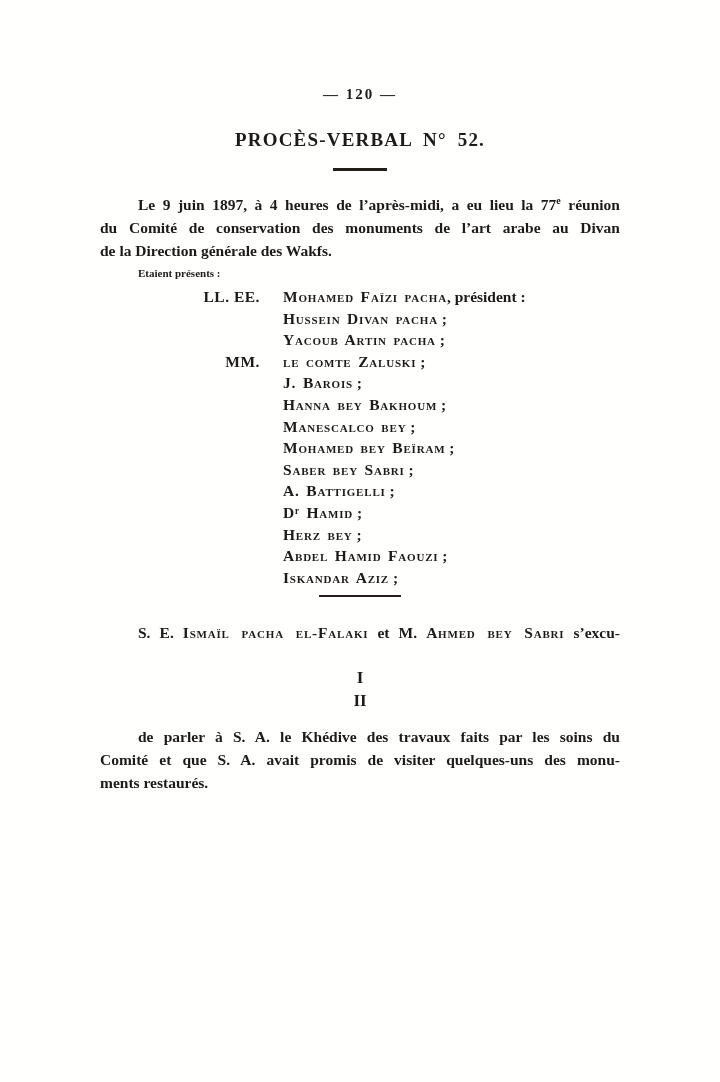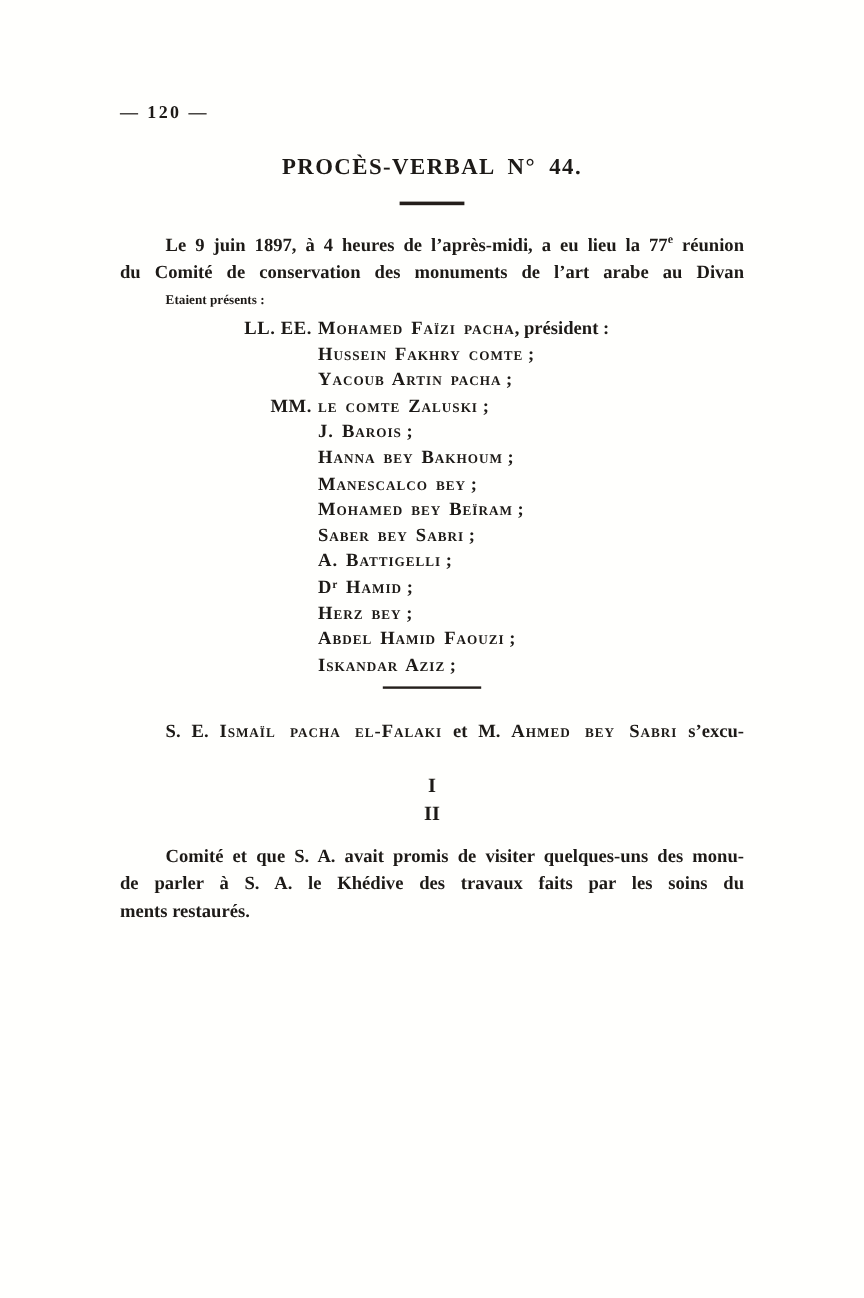--- a/index.html
+++ b/index.html
@@ -2,57 +2,58 @@
 <html><head>
 <meta charset="utf-8">
 <style>
   html,body{margin:0;padding:0;background:#e8e8e8;}
   .page{
     width:720px;height:1082px;background:#fffffd;box-sizing:border-box;
     padding:86px 100px 0 100px;overflow:hidden;
     font-family:"Liberation Serif","DejaVu Serif",serif;
     color:#1d1a17;font-weight:600;
   }
-  .page-number{text-align:left;font-size:15px;font-weight:700;letter-spacing:2px;margin-bottom:26px;}
+  .page-number{text-align:center;font-size:15px;font-weight:700;letter-spacing:2px;margin-bottom:26px;}
   .title{text-align:center;font-size:19px;font-weight:700;letter-spacing:1.2px;word-spacing:5px;margin:0 0 17px 0;}
   .title-rule{width:54px;height:3px;background:#241f1b;margin:0 auto 22px auto;}
   .para{margin:0;font-size:15.5px;line-height:23px;}
   .para .line{text-align:justify;text-align-last:justify;}
   .para .line.last{text-align-last:auto;}
   .para .line:first-child{text-indent:38px;}
   .presents{margin:0;font-size:11px;line-height:23px;text-indent:38px;}
   .attendees{font-size:15.5px;line-height:21.6px;margin-top:1px;}
   .attendee-row{white-space:nowrap;}
-  .attendee-prefix{display:inline-block;width:160px;text-align:right;margin-right:5px;letter-spacing:.5px;}
+  .attendee-prefix{display:inline-block;width:160px;text-align:right;margin-right:23px;letter-spacing:.5px;}
   .sc{font-variant:small-caps;letter-spacing:.8px;word-spacing:2px;}
   .separator-rule{width:82px;height:2px;background:#241f1b;margin:7px auto 0 auto;}
   .excuse{margin-top:24px;}
   .section-heading{text-align:center;font-size:17px;font-weight:700;margin-top:24px;}
   .section-heading.second{margin-top:3px;}
   .section-para{margin-top:14px;}
   sup{font-size:10px;line-height:0;}
 </style>
 </head>
 <body>
 
 <div class="page">
   <div class="page-number">— 120 —</div>
 
-  <h1 class="title">PROCÈS-VERBAL N° 44.</h1>
+  <h1 class="title">PROCÈS-VERBAL N° 52.</h1>
   <div class="title-rule"></div>
 
   <div class="para">
       <div class="line"><span>Le 9 juin 1897, à 4 heures de l’après-midi, a eu lieu la 77</span><sup>e</sup><span> réunion</span></div>
       <div class="line"><span>du Comité de conservation des monuments de l’art arabe au Divan</span></div>
+      <div class="line last"><span>de la Direction générale des Wakfs.</span></div>
     </div>
   <div class="presents">Etaient présents :</div>
 
   <div class="attendees">
       <div class="attendee-row"><span class="attendee-prefix">LL. EE.</span><span class="sc">Mohamed Faïzi pacha</span><span>, président :</span></div>
-      <div class="attendee-row"><span class="attendee-prefix"></span><span class="sc">Hussein Fakhry comte</span><span> ;</span></div>
+      <div class="attendee-row"><span class="attendee-prefix"></span><span class="sc">Hussein Divan pacha</span><span> ;</span></div>
       <div class="attendee-row"><span class="attendee-prefix"></span><span class="sc">Yacoub Artin pacha</span><span> ;</span></div>
       <div class="attendee-row"><span class="attendee-prefix">MM.</span><span class="sc">le comte Zaluski</span><span> ;</span></div>
       <div class="attendee-row"><span class="attendee-prefix"></span><span class="sc">J. Barois</span><span> ;</span></div>
       <div class="attendee-row"><span class="attendee-prefix"></span><span class="sc">Hanna bey Bakhoum</span><span> ;</span></div>
       <div class="attendee-row"><span class="attendee-prefix"></span><span class="sc">Manescalco bey</span><span> ;</span></div>
       <div class="attendee-row"><span class="attendee-prefix"></span><span class="sc">Mohamed bey Beïram</span><span> ;</span></div>
       <div class="attendee-row"><span class="attendee-prefix"></span><span class="sc">Saber bey Sabri</span><span> ;</span></div>
       <div class="attendee-row"><span class="attendee-prefix"></span><span class="sc">A. Battigelli</span><span> ;</span></div>
       <div class="attendee-row"><span class="attendee-prefix"></span><span class="sc">Dʳ Hamid</span><span> ;</span></div>
       <div class="attendee-row"><span class="attendee-prefix"></span><span class="sc">Herz bey</span><span> ;</span></div>
@@ -63,17 +64,17 @@
   <div class="separator-rule"></div>
 
   <div class="para excuse">
       <div class="line"><span>S. E. </span><span class="sc">Ismaïl pacha el-Falaki</span><span> et M. </span><span class="sc">Ahmed bey Sabri</span><span> s’excu-</span></div>
     </div>
 
   <div class="section-heading">I</div>
 
   <div class="section-heading second">II</div>
   <div class="para section-para">
+      <div class="line"><span>de parler à S. A. le Khédive des travaux faits par les soins du</span></div>
       <div class="line"><span>Comité et que S. A. avait promis de visiter quelques-uns des monu-</span></div>
-      <div class="line"><span>de parler à S. A. le Khédive des travaux faits par les soins du</span></div>
       <div class="line last"><span>ments restaurés.</span></div>
     </div>
 </div>
 
 </body></html>

